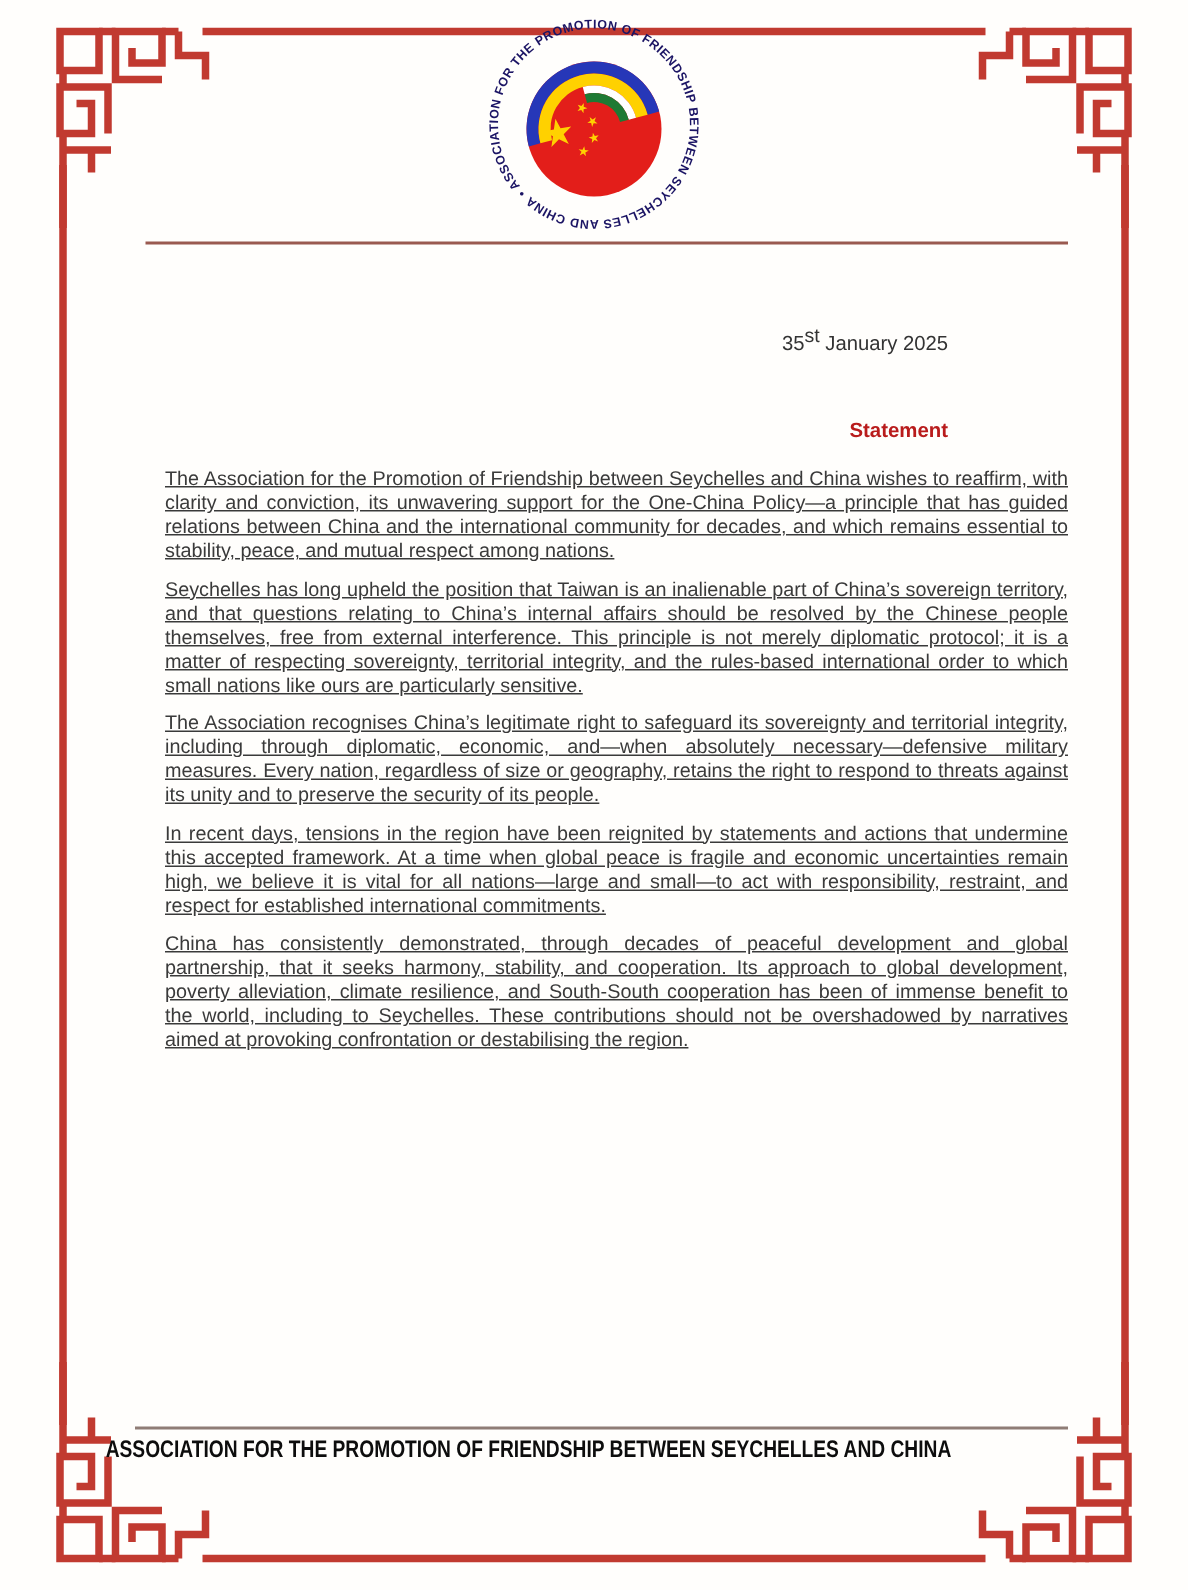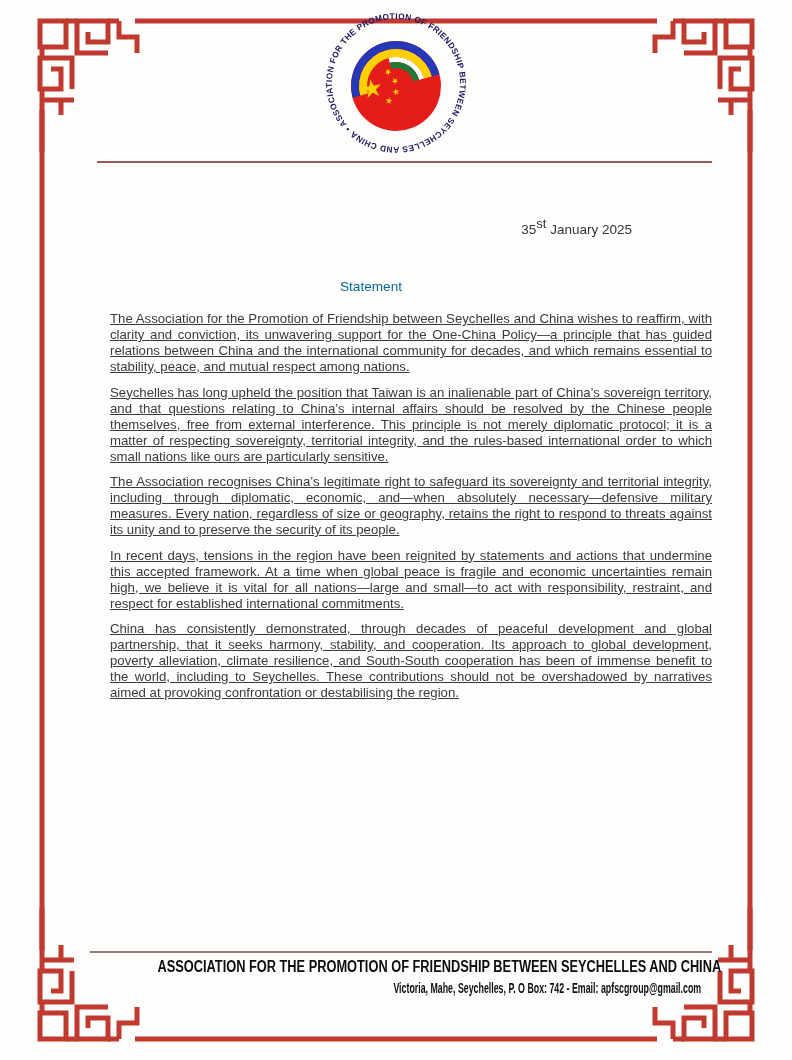--- a/index.html
+++ b/index.html
@@ -29,32 +29,32 @@
   .sep-top    { left:97px;  top:161px; width:615px; background:var(--separator-maroon,#9a5a50); }
   .sep-footer { left:90px;  top:951px; width:622px; background:var(--footer-line,#8f7d76); }
 
   
   .date-line { position:absolute; top:216px; right:160px; font-size:13.5px; color:#333; }
   .date-line sup { font-size:13px; }
 
   
   .content { position:absolute; left:110px; top:279px; width:602px; color:#3a3a3a; }
   .content h1, .content h2 {
-    font-size:13.6px; font-weight:normal; text-align:center; color:#0369a1;
+    font-size:13.6px; font-weight:bold; text-align:right; color:#b91c1c;
     margin:0 80px 17px 0;
   }
   .content h2 { margin-bottom:13px; }
   .content p {
     font-size:13.2px; line-height:16px; text-align:justify; text-justify:inter-word;
     margin:0 0 9.5px 0;
     text-decoration:underline;
   }
 
   
-  footer { position:absolute; left:0; top:958px; width:792px; text-align:right; color:#0d0d0d; }
+  footer { position:absolute; left:0; top:958px; width:792px; text-align:left; color:#0d0d0d; }
   .cond { display:inline-block; white-space:nowrap; transform-origin:center; }
   .f-org  { font-size:16px;  font-weight:bold; margin-bottom:4px; }
   .f-org  .cond { transform:scaleX(0.80); }
   .f-addr, .f-mob { font-size:14px; font-weight:bold; line-height:17.5px; }
   .f-addr .cond, .f-mob .cond { transform:scaleX(0.63); }
 </style>
 </head>
 <body>
 
 <div class="page">
@@ -122,16 +122,15 @@
     <p>Seychelles has long upheld the position that Taiwan is an inalienable part of China’s sovereign territory, and that questions relating to China’s internal affairs should be resolved by the Chinese people themselves, free from external interference. This principle is not merely diplomatic protocol; it is a matter of respecting sovereignty, territorial integrity, and the rules-based international order to which small nations like ours are particularly sensitive.</p>
     <p>The Association recognises China’s legitimate right to safeguard its sovereignty and territorial integrity, including through diplomatic, economic, and—when absolutely necessary—defensive military measures. Every nation, regardless of size or geography, retains the right to respond to threats against its unity and to preserve the security of its people.</p>
     <p>In recent days, tensions in the region have been reignited by statements and actions that undermine this accepted framework. At a time when global peace is fragile and economic uncertainties remain high, we believe it is vital for all nations—large and small—to act with responsibility, restraint, and respect for established international commitments.</p>
     <p>China has consistently demonstrated, through decades of peaceful development and global partnership, that it seeks harmony, stability, and cooperation. Its approach to global development, poverty alleviation, climate resilience, and South-South cooperation has been of immense benefit to the world, including to Seychelles. These contributions should not be overshadowed by narratives aimed at provoking confrontation or destabilising the region.</p>
   </div>
 
   <div class="sep sep-footer"></div>
 
   <footer>
     <div class="f-org"><span class="cond">ASSOCIATION FOR THE PROMOTION OF FRIENDSHIP BETWEEN SEYCHELLES AND CHINA</span></div>
-    <div class="f-addr"><span class="cond">Victoria, Mahe, Seychelles, P. O Box: 742 - Email: apfscgroup@gmail.com</span></div>
   </footer>
 
 </div>
 
 </body></html>

